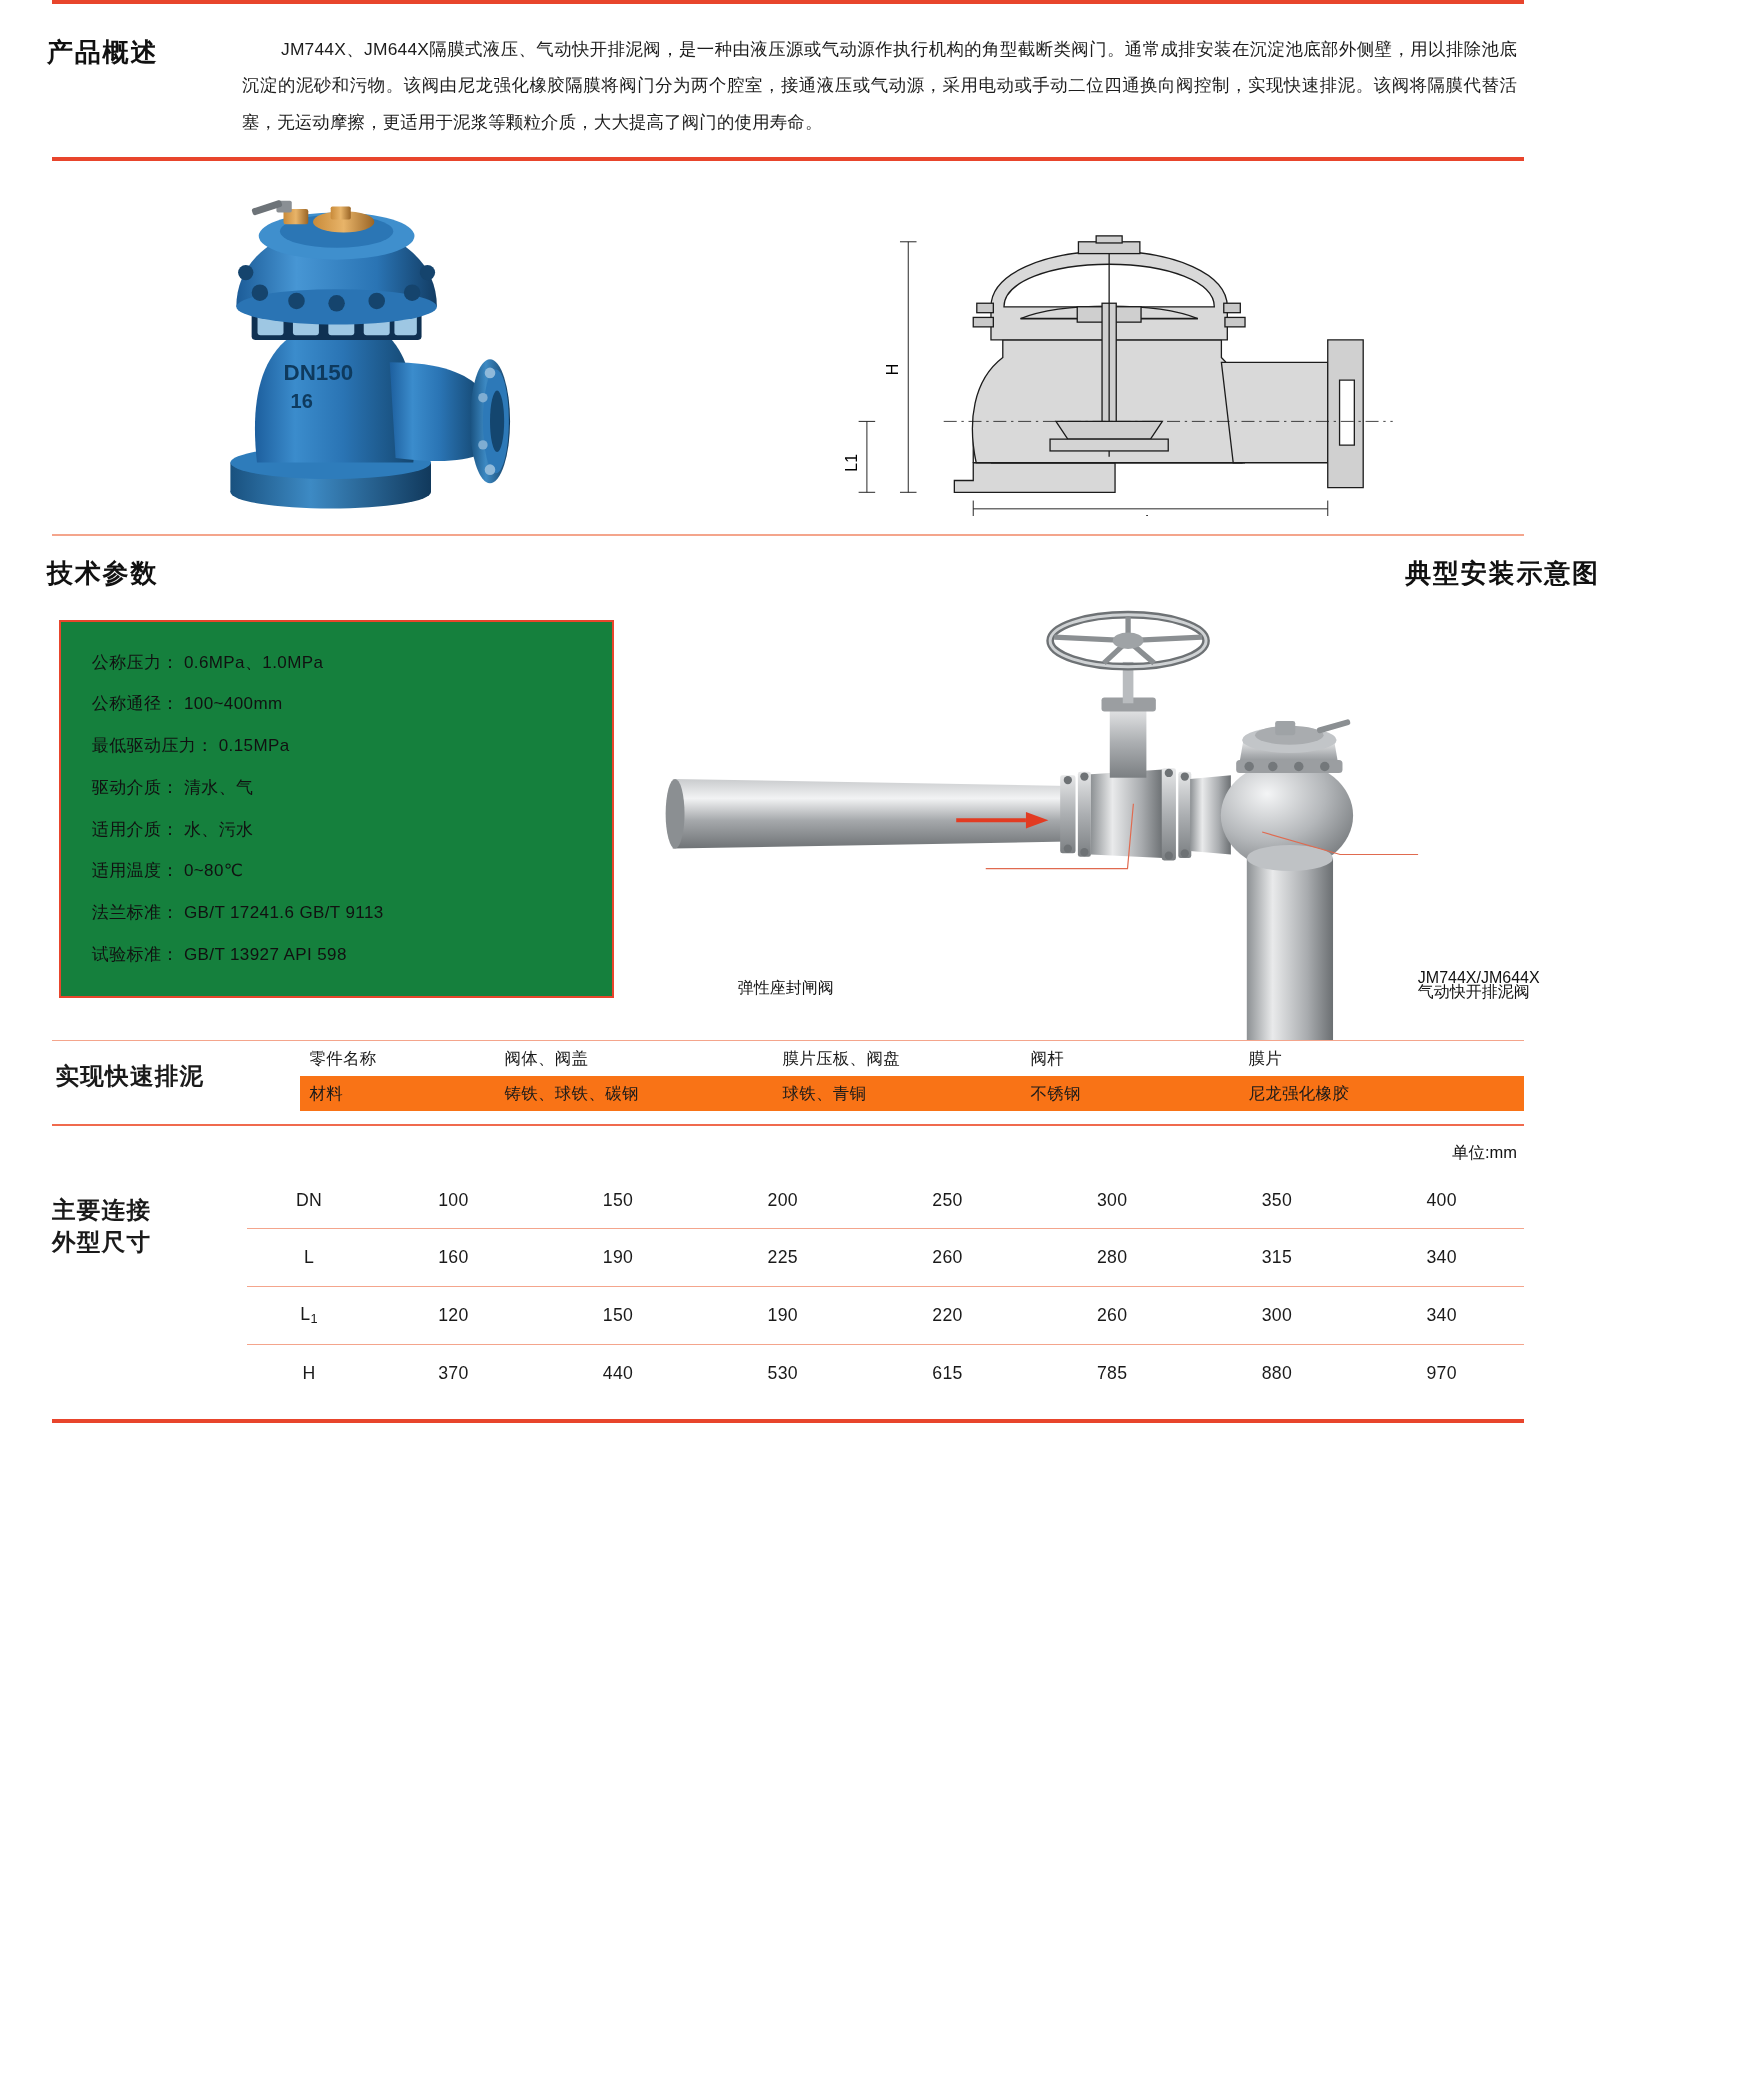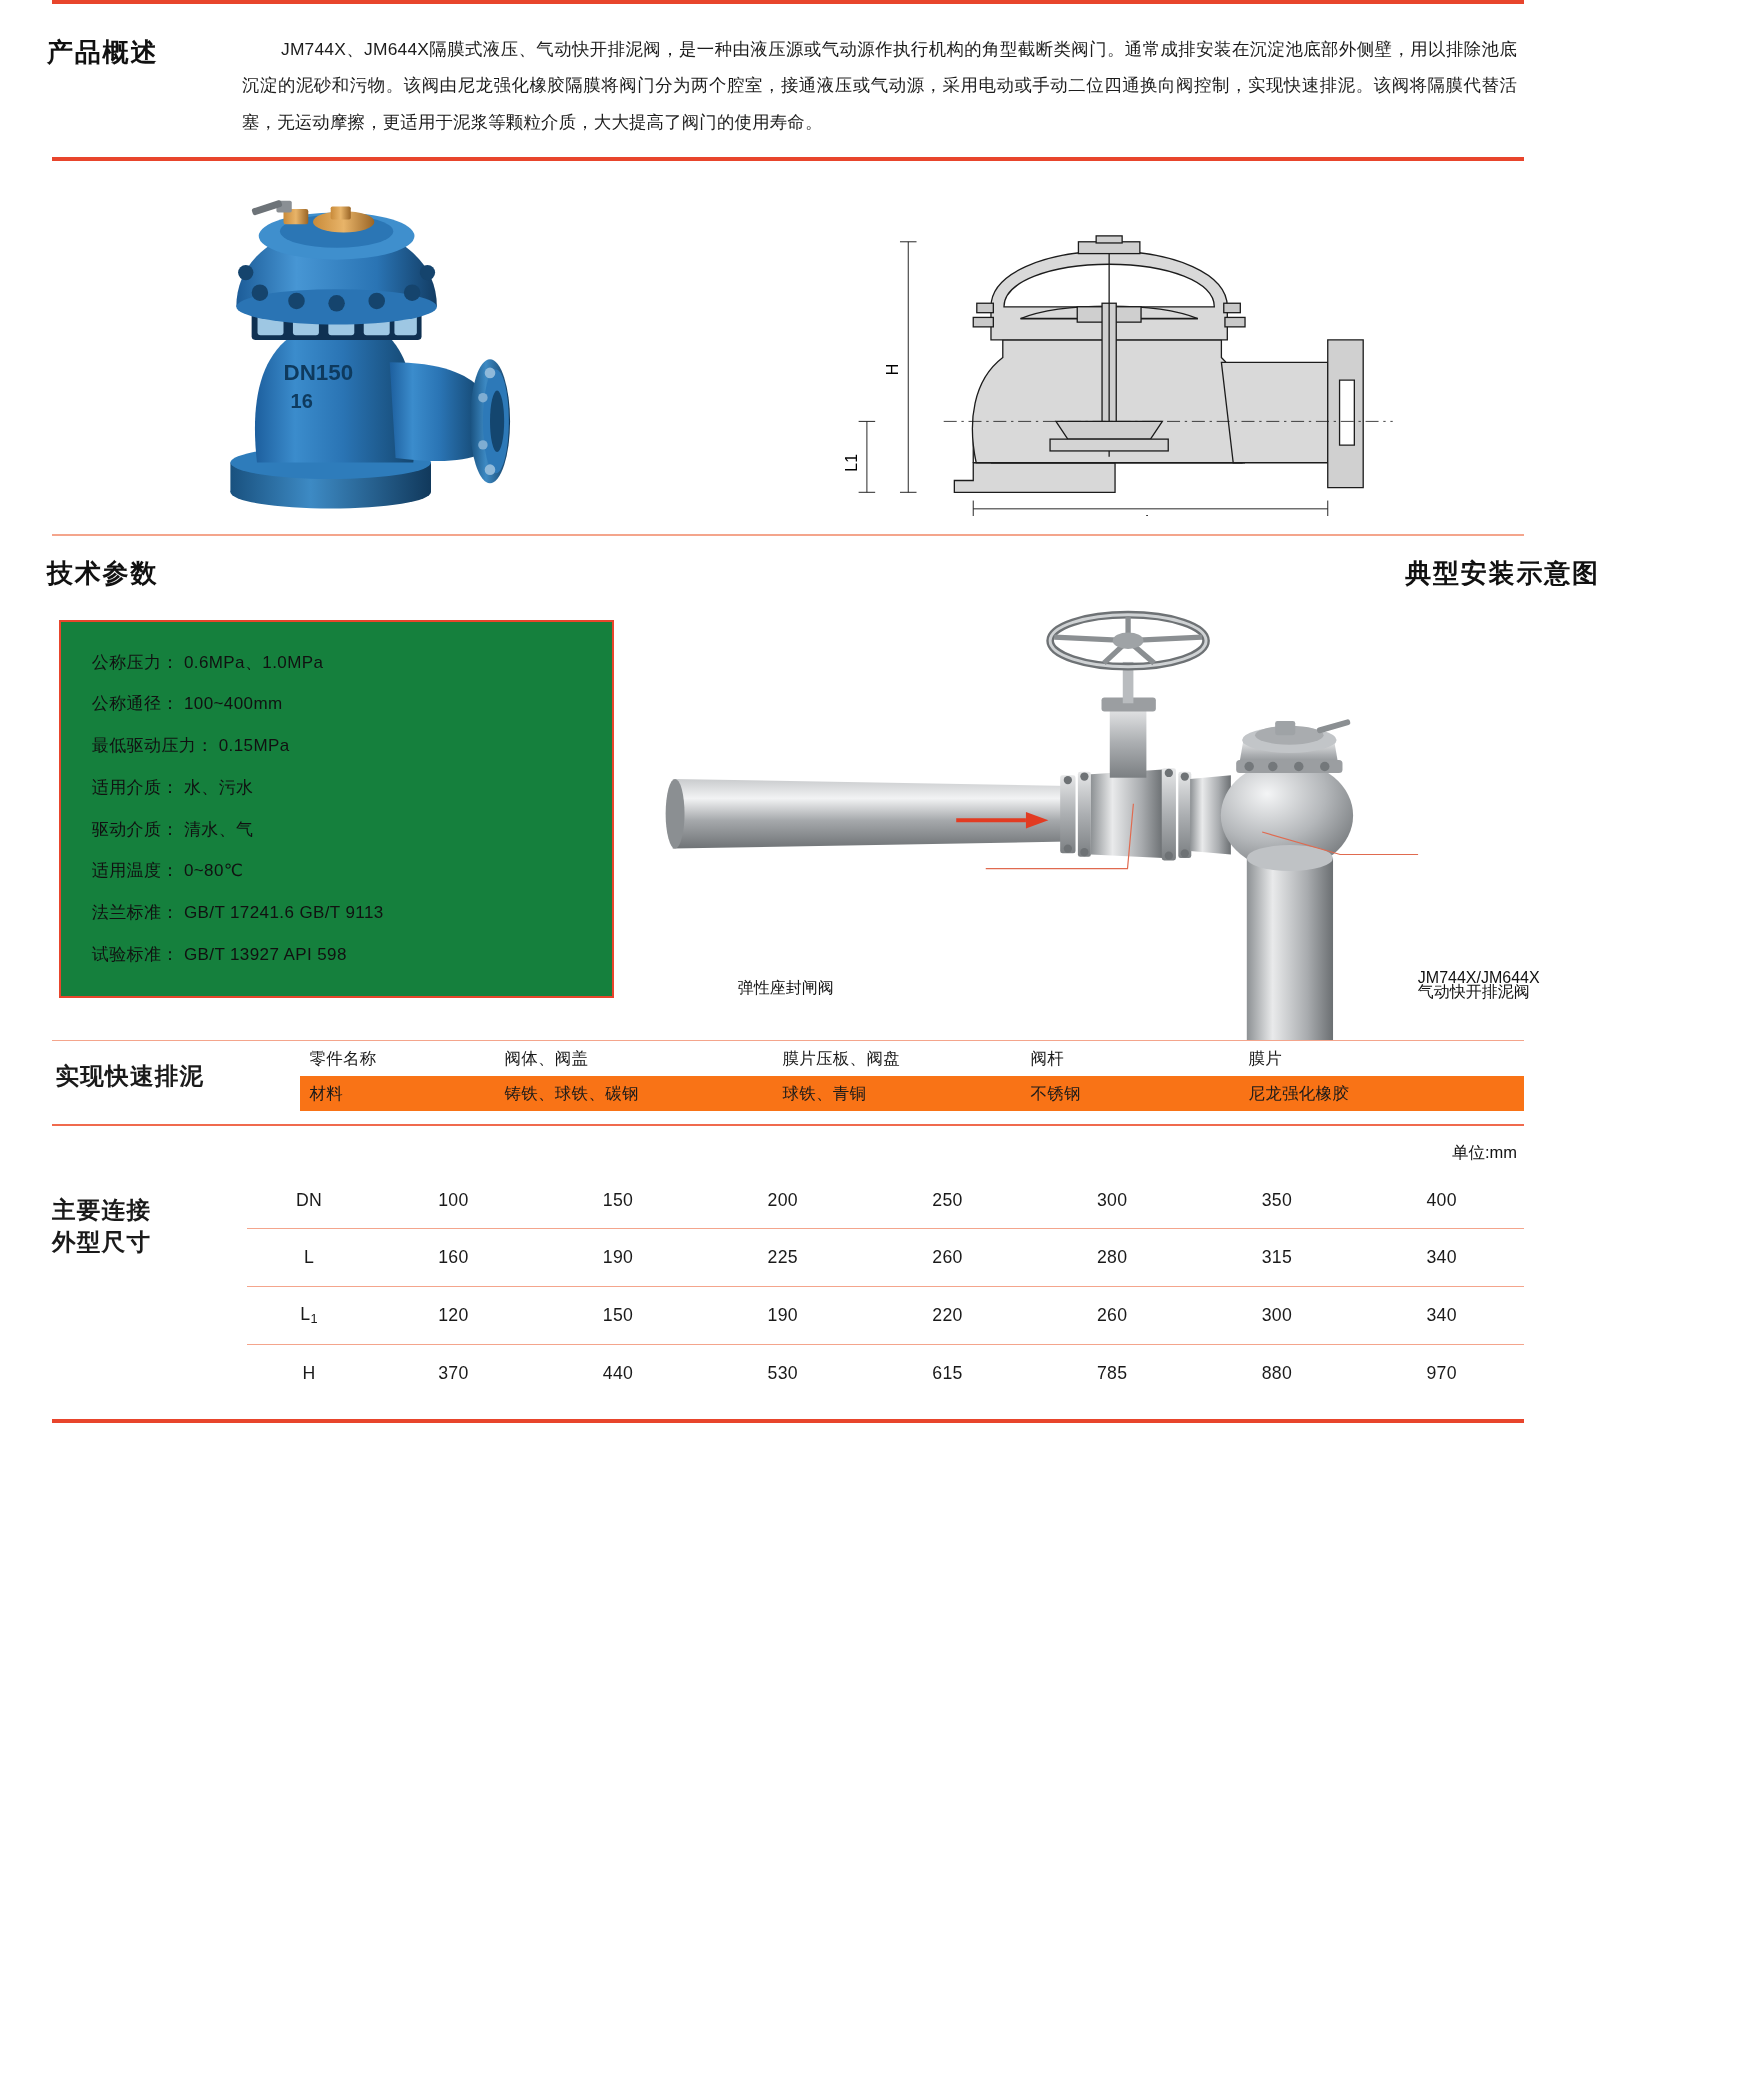--- a/index.html
+++ b/index.html
@@ -344,26 +344,26 @@
         </div>
         <div class="param-row">
           <span>公称通径：</span>
           <span>100~400mm</span>
         </div>
         <div class="param-row">
           <span>最低驱动压力：</span>
           <span>0.15MPa</span>
         </div>
         <div class="param-row">
+          <span>驱动介质：</span>
+          <span>清水、气</span>
+        </div>
+        <div class="param-row">
           <span>适用介质：</span>
           <span>水、污水</span>
-        </div>
-        <div class="param-row">
-          <span>驱动介质：</span>
-          <span>清水、气</span>
         </div>
         <div class="param-row">
           <span>适用温度：</span>
           <span>0~80℃</span>
         </div>
         <div class="param-row">
           <span>法兰标准：</span>
           <span>GB/T  17241.6    GB/T  9113</span>
         </div>
         <div class="param-row">

